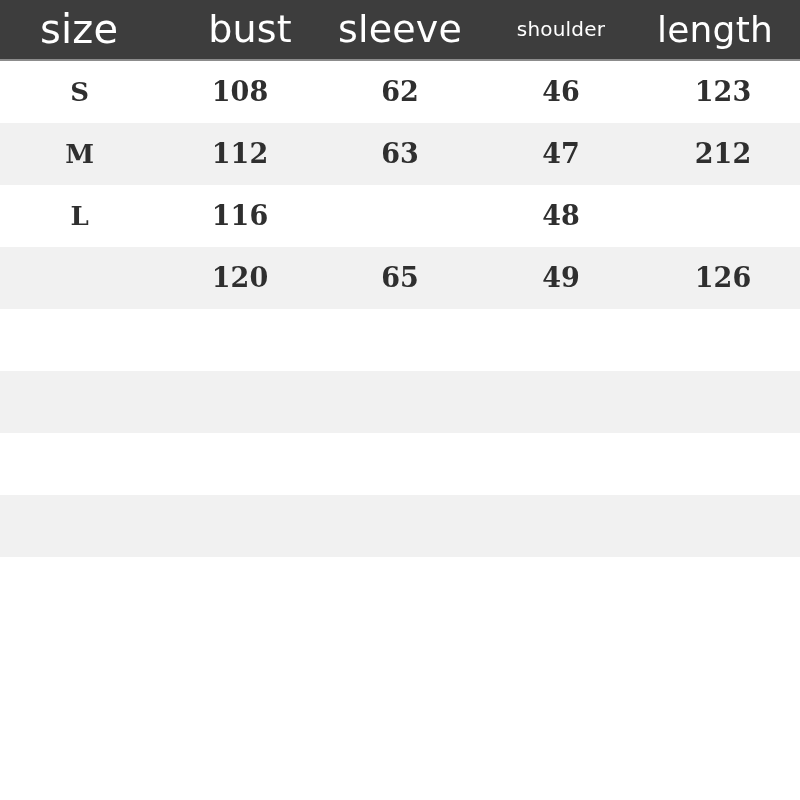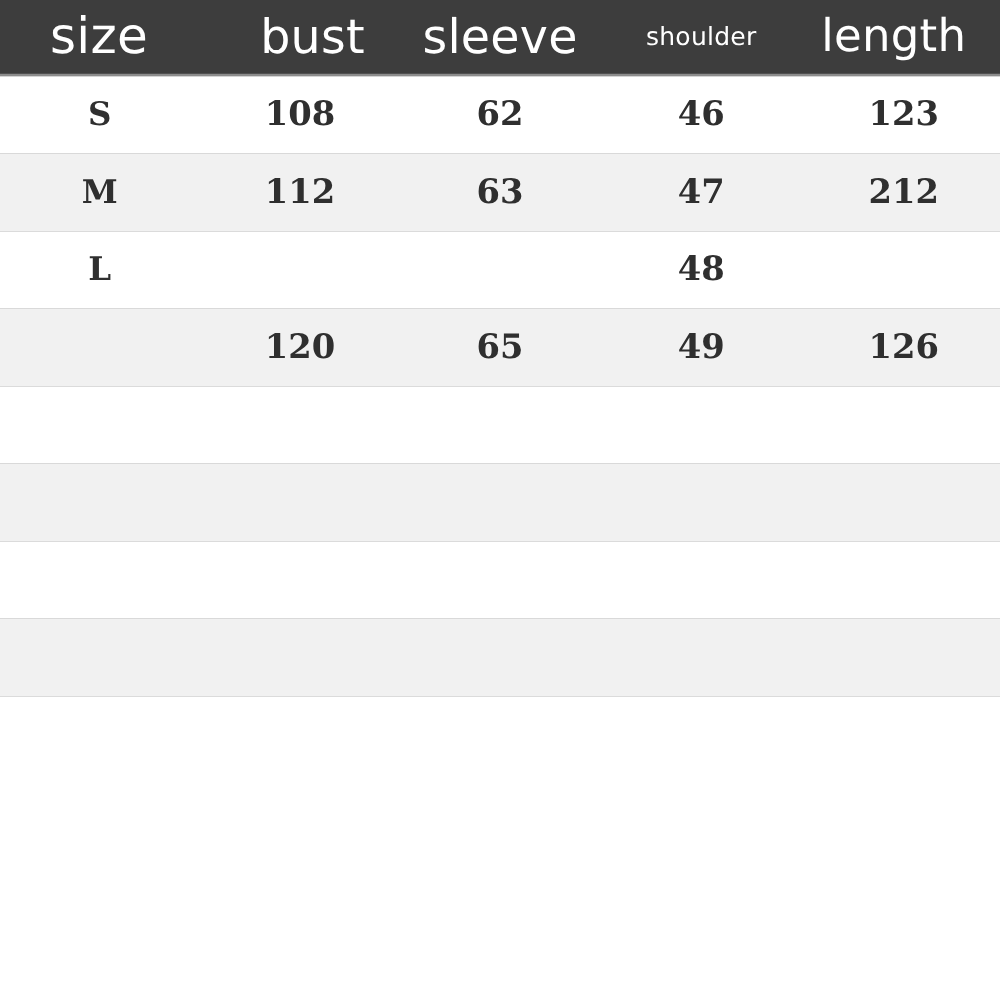--- a/index.html
+++ b/index.html
@@ -12,21 +12,21 @@
     height: 800px;
     overflow: hidden;
     font-family: "DejaVu Sans", "Liberation Sans", sans-serif;
     -webkit-font-smoothing: antialiased;
   }
 
   #size-chart {
     width: 800px;
     height: 800px;
     position: relative;
-    background: #404040;
+    background: #f0abfc;
   }
 
   
   .chart-header {
     position: absolute;
     top: 0;
     left: 0;
     width: 800px;
     height: 61px;
     background: #3d3d3d;
@@ -121,20 +121,21 @@
       </div>
       <div class="row gray">
         <div class="cell col-0">M</div>
         <div class="cell col-1">112</div>
         <div class="cell col-2">63</div>
         <div class="cell col-3">47</div>
         <div class="cell col-4">212</div>
       </div>
       <div class="row white">
         <div class="cell col-0">L</div>
+        <div class="cell col-1">116</div>
         <div class="cell col-3">48</div>
       </div>
       <div class="row gray">
         <div class="cell col-1">120</div>
         <div class="cell col-2">65</div>
         <div class="cell col-3">49</div>
         <div class="cell col-4">126</div>
       </div>
       <div class="row white"></div>
       <div class="row gray"></div>

